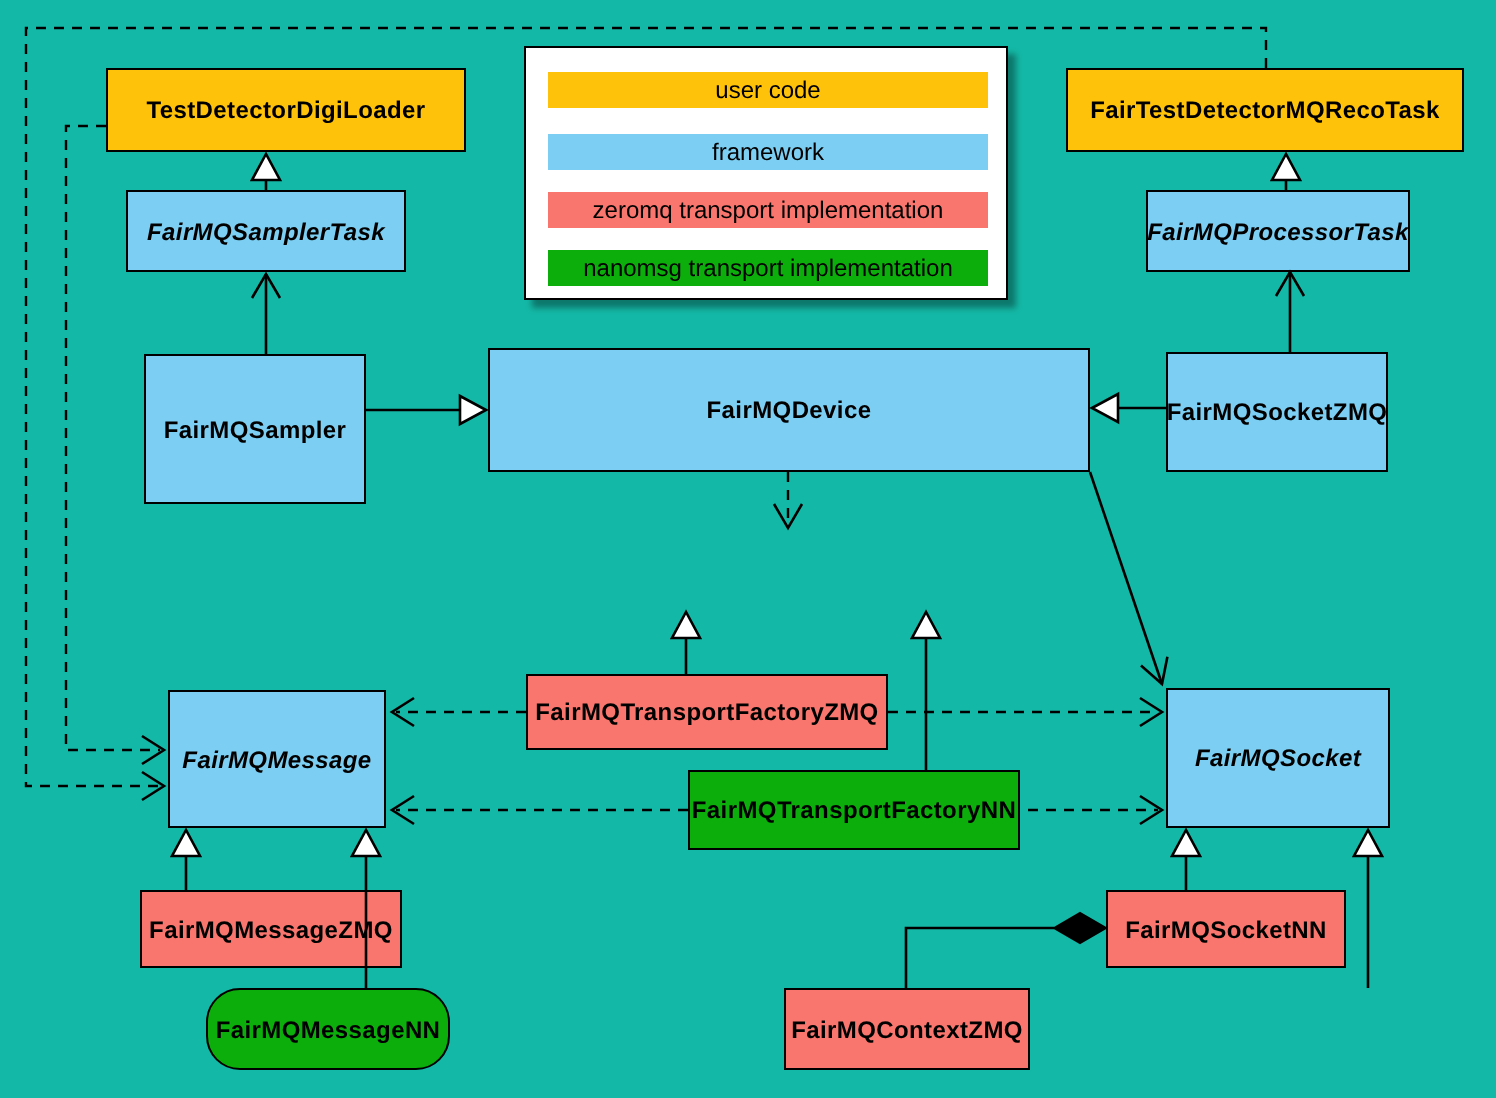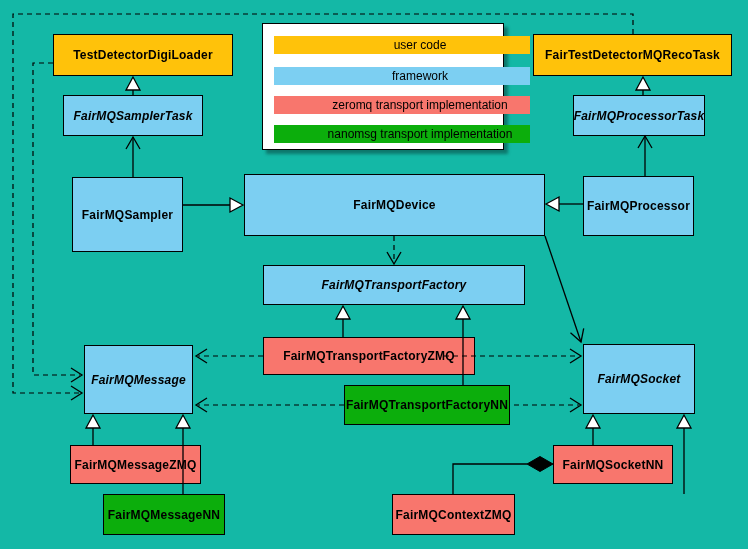--- a/index.html
+++ b/index.html
@@ -13,21 +13,21 @@
   .abstract{font-style:italic;}
   .cat-user{background:var(--user_code);}
   .cat-fw{background:var(--framework);}
   .cat-zmq{background:var(--zeromq);}
   .cat-nn{background:var(--nanomsg);}
   .legend{position:absolute;left:262px;top:23px;width:242px;height:127px;
           box-sizing:border-box;border:1.6px solid #000;background:#fff;
           box-shadow:4px 4px 3px rgba(0,0,0,.35);z-index:1;}
   .legend .bar{position:absolute;left:11px;width:220px;height:18px;
           display:flex;align-items:center;justify-content:center;
-          font-size:12px;font-weight:400;color:#000;padding-left:36px;}
+          font-size:12px;font-weight:400;color:#000;}
   svg.wires{position:absolute;left:0;top:0;z-index:2;pointer-events:none;}
   svg.wires path, svg.wires line, svg.wires polyline{stroke:var(--wire);fill:none;}
   .solid{stroke-width:1.3;}
   .dashed{stroke-width:1.2;stroke-dasharray:5 4;}
   .tri{fill:#fff;stroke:var(--wire);stroke-width:1.3;}
   .vhead{stroke-width:1.3;fill:none;}
   .diamond{fill:var(--wire);stroke:var(--wire);}
 </style>
 </head>
 <body>
@@ -39,35 +39,34 @@
   <div class="node cat-user" style="left:533px;top:34px;width:199px;height:42px;">FairTestDetectorMQRecoTask</div>
 
   <div class="node cat-fw abstract" style="left:573px;top:95px;width:132px;height:41px;">FairMQProcessorTask</div>
 
   <div class="node cat-fw abstract" style="left:63px;top:95px;width:140px;height:41px;">FairMQSamplerTask</div>
 
   <div class="node cat-fw" style="left:72px;top:177px;width:111px;height:75px;">FairMQSampler</div>
 
   <div class="node cat-fw" style="left:244px;top:174px;width:301px;height:62px;">FairMQDevice</div>
 
-  <div class="node cat-fw" style="left:583px;top:176px;width:111px;height:60px;">FairMQProcessor</div>
+  <div class="node cat-fw" style="left:583px;top:176px;width:111px;height:60px;">FairMQSocketZMQ</div>
 
-  <div class="node cat-fw abstract" style="left:263px;top:265px;width:262px;height:40px;">FairMQTransportFactory</div>
 
-  <div class="node cat-zmq" style="left:263px;top:337px;width:212px;height:38px;">FairMQTransportFactoryZMQ</div>
+  <div class="node cat-zmq" style="left:263px;top:337px;width:181px;height:38px;">FairMQTransportFactoryZMQ</div>
 
   <div class="node cat-nn" style="left:344px;top:385px;width:166px;height:40px;">FairMQTransportFactoryNN</div>
 
   <div class="node cat-fw abstract" style="left:84px;top:345px;width:109px;height:69px;">FairMQMessage</div>
 
   <div class="node cat-fw abstract" style="left:583px;top:344px;width:112px;height:70px;">FairMQSocket</div>
 
   <div class="node cat-zmq" style="left:33px;top:445px;width:131px;height:39px;margin-left:37px;">FairMQMessageZMQ</div>
 
-  <div class="node cat-nn" style="left:103px;top:494px;width:122px;height:41px;">FairMQMessageNN</div>
+  <div class="node cat-nn" style="left:103px;top:494px;width:122px;height:41px;border-radius:17px;">FairMQMessageNN</div>
 
   <div class="node cat-zmq" style="left:392px;top:494px;width:123px;height:41px;">FairMQContextZMQ</div>
 
   <div class="node cat-zmq" style="left:553px;top:445px;width:120px;height:39px;">FairMQSocketNN</div>
 
 
   <div class="legend">
     <div class="bar cat-user" style="top:12px;">user code</div>
     <div class="bar cat-fw" style="top:43px;">framework</div>
     <div class="bar cat-zmq" style="top:72px;">zeromq transport implementation</div>

